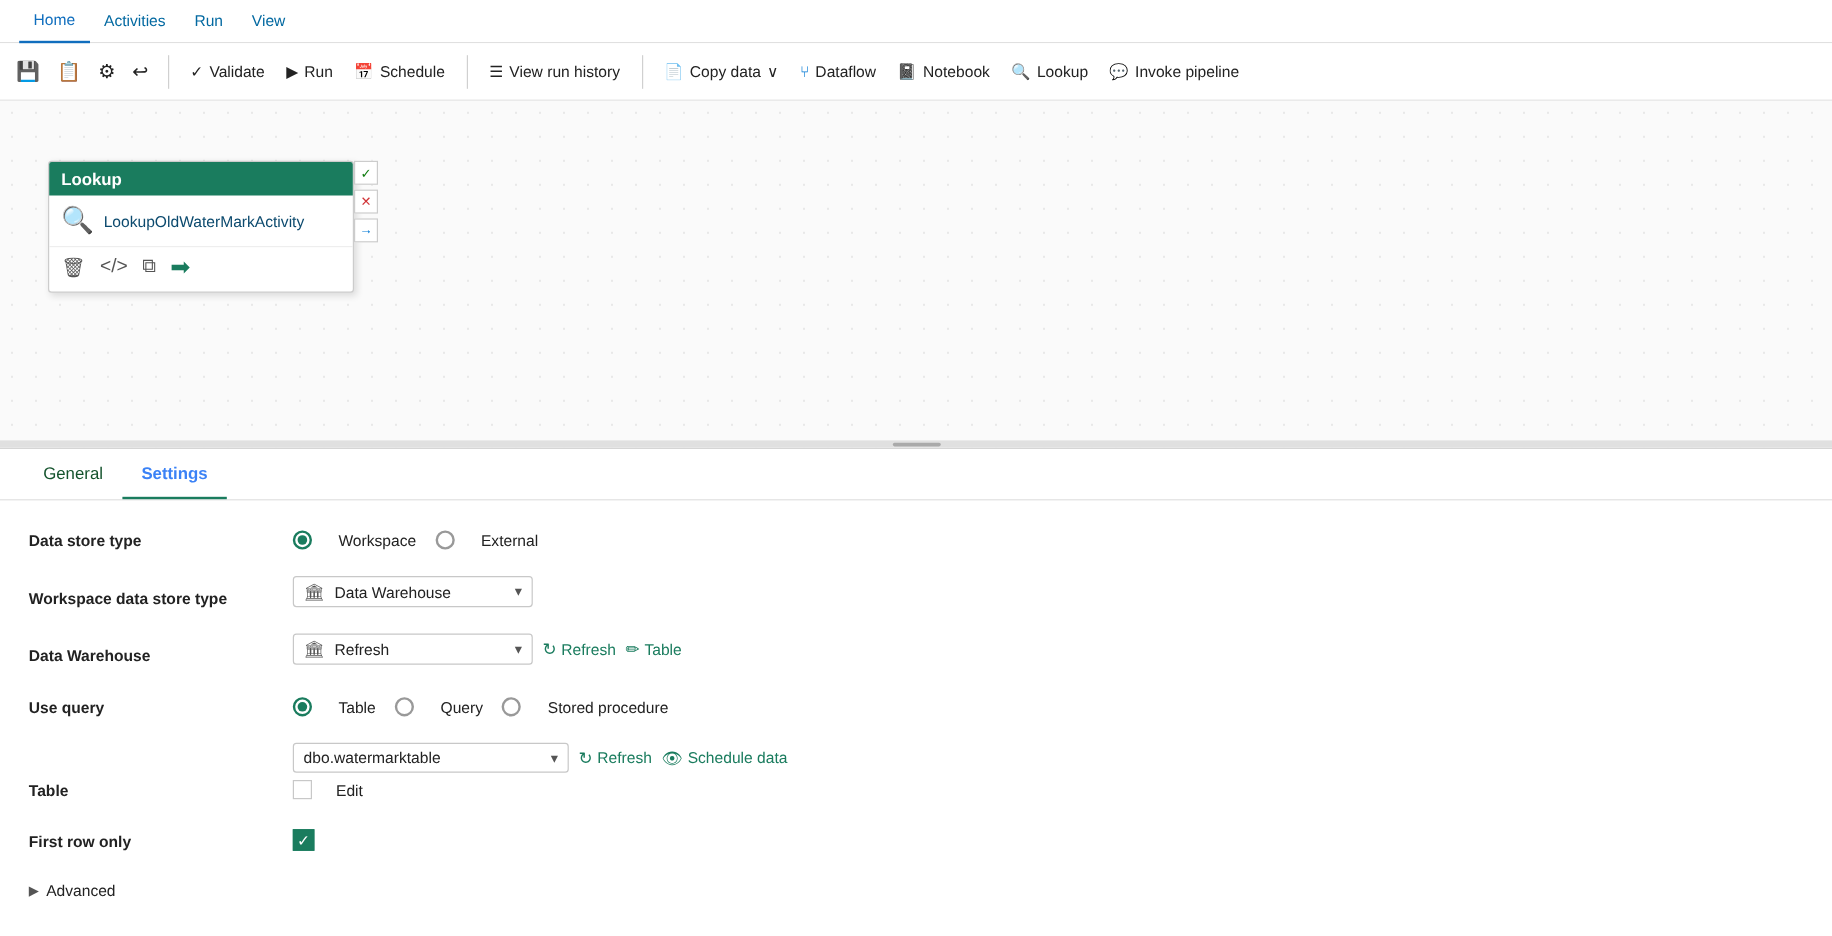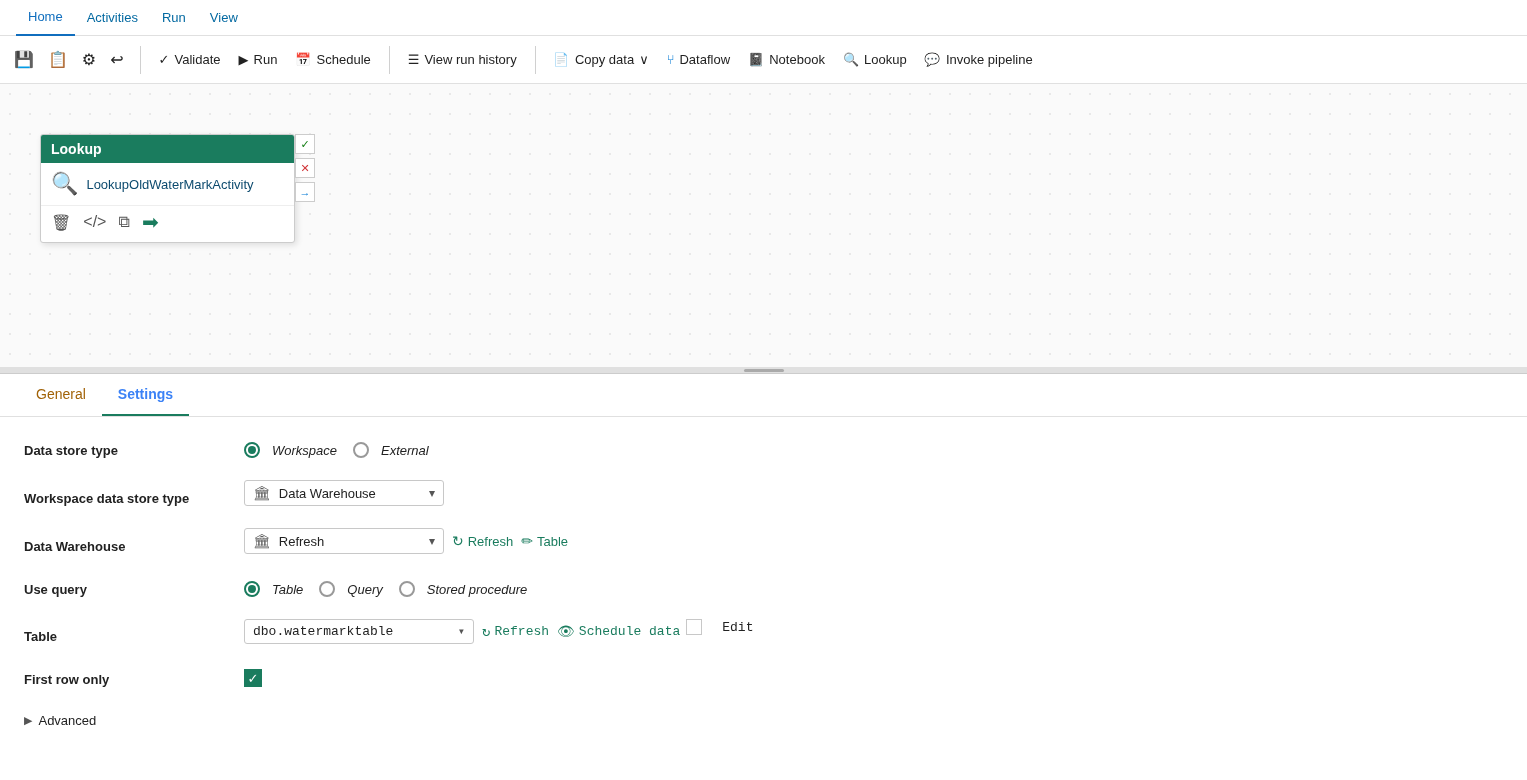--- a/index.html
+++ b/index.html
@@ -154,21 +154,21 @@
     }
     .settings-tabs {
       display: flex;
       border-bottom: 1px solid #e0e0e0;
       padding: 0 20px;
     }
     .settings-tab {
       padding: 12px 16px;
       cursor: pointer;
       font-size: 14px;
-      color: #a16207;
+      color: #14532d;
       border-bottom: 2px solid transparent;
     }
     .settings-tab.active {
       color: #3b82f6;
       border-bottom: 2px solid #1a7c5e;
       font-weight: 600;
     }
 
     
     .form-body {
@@ -189,21 +189,21 @@
     .form-control {
       flex: 1;
       display: flex;
       align-items: center;
       flex-wrap: wrap;
       gap: 8px;
     }
 
     
     .radio-group { display: flex; align-items: center; gap: 16px; }
-    .radio-option { display: flex; align-items: center; gap: 12px; cursor: pointer; font-size: 13px; font-style: italic; }
+    .radio-option { display: flex; align-items: center; gap: 22px; cursor: pointer; font-size: 13px; }
     .radio-circle {
       width: 16px;
       height: 16px;
       border-radius: 50%;
       border: 2px solid #999;
       display: flex;
       align-items: center;
       justify-content: center;
     }
     .radio-circle.selected { border-color: #1a7c5e; }
@@ -457,21 +457,21 @@
           <div class="radio-option">
             <div class="radio-circle"></div>
             <span>Stored procedure</span>
           </div>
         </div>
       </div>
     </div>
 
     <div class="form-row">
       <div class="form-label">Table</div>
-      <div class="form-control" style="flex-direction:row;align-items:flex-start;gap:6px;font-family:Liberation Mono, monospace;">
+      <div class="form-control" style="flex-direction:column;align-items:flex-start;gap:6px;">
         <div style="display:flex;align-items:center;gap:8px;">
           <div class="dropdown-select" style="min-width:230px;">
             <span class="dd-label">dbo.watermarktable</span>
             <span class="dd-chevron">▾</span>
           </div>
           <div class="action-link">
             <span class="al-icon">↻</span>
             <span>Refresh</span>
           </div>
           <div class="action-link">

